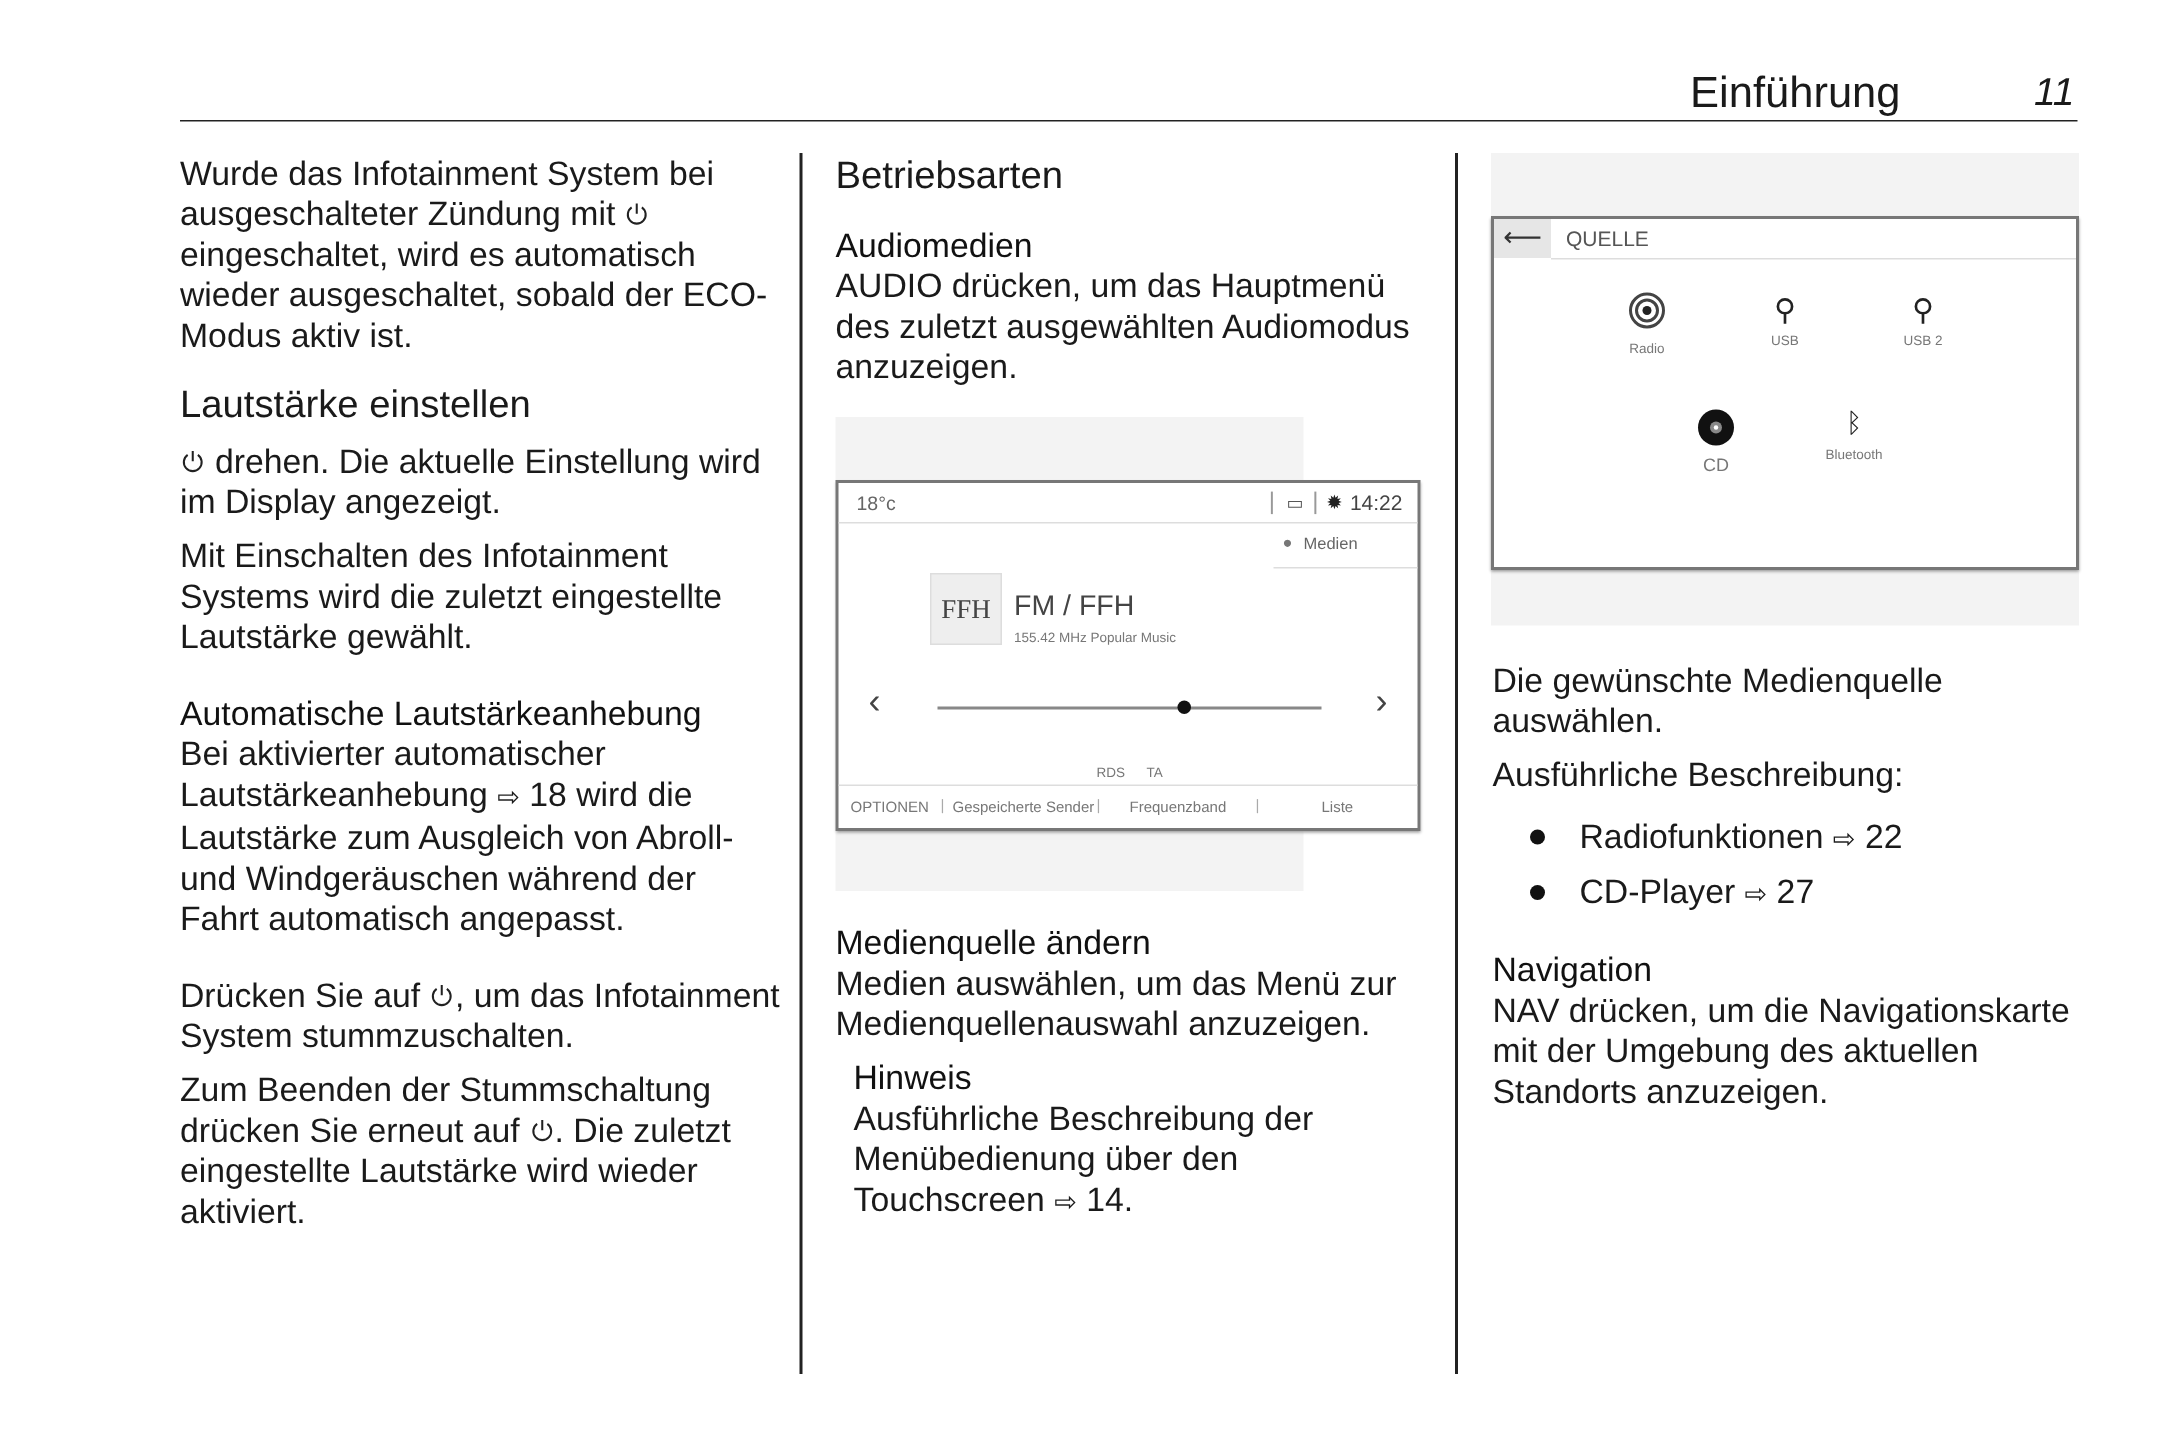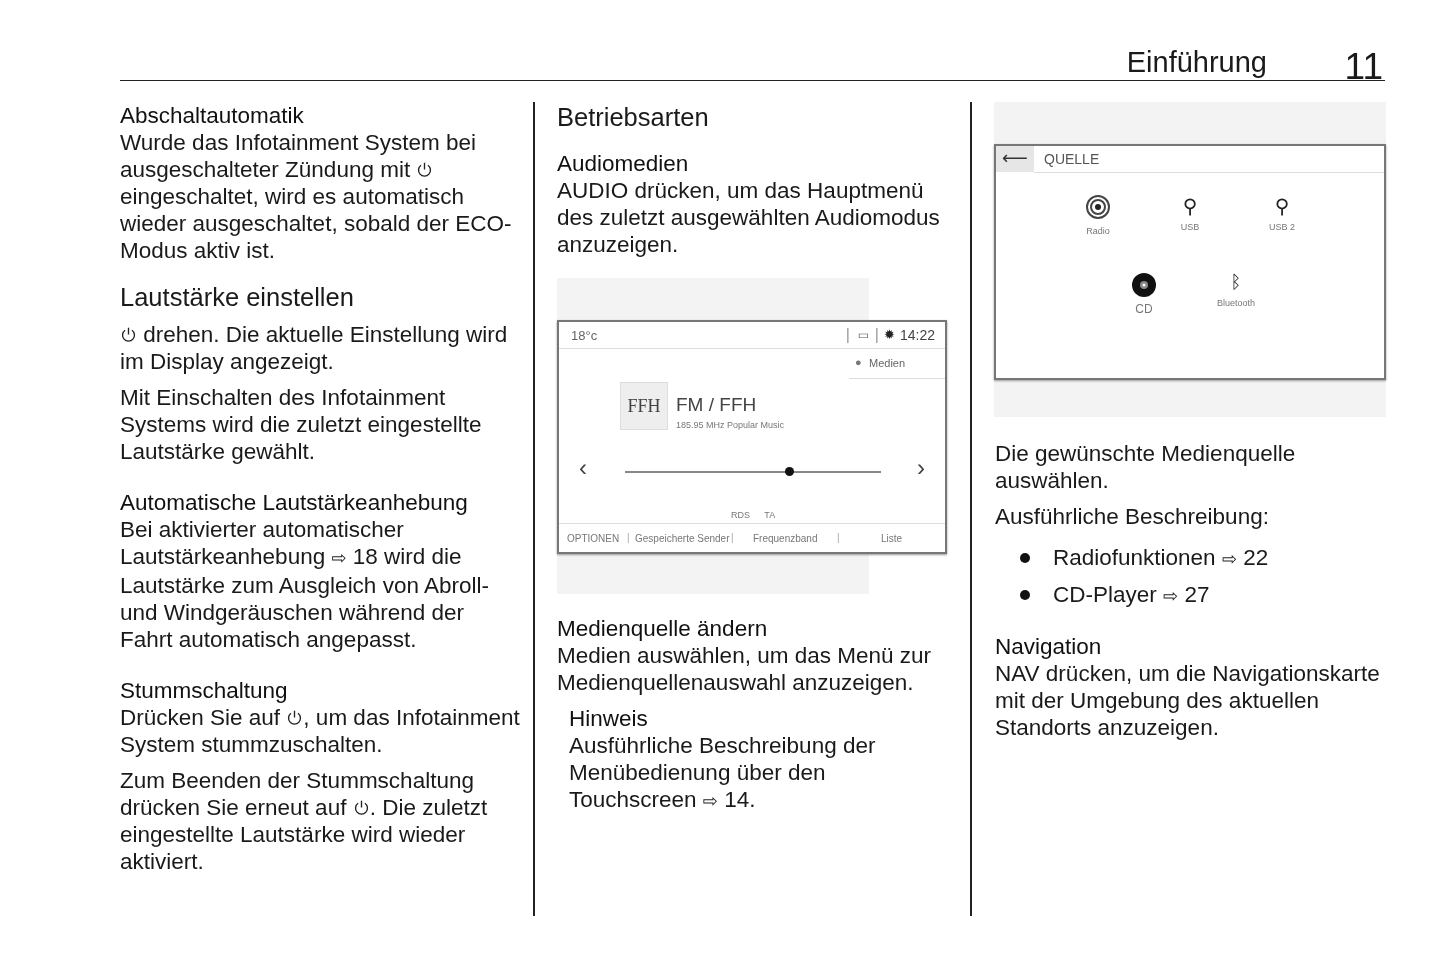--- a/index.html
+++ b/index.html
@@ -1,21 +1,21 @@
 <!DOCTYPE html>
 <html><head>
 <meta charset="utf-8">
 <style>
   html, body { margin: 0; padding: 0; background: #ffffff; }
   body { width: 1445px; height: 966px; position: relative; overflow: hidden;
          font-family: "Liberation Sans", sans-serif; color: #1a1a1a; }
   .header { position: absolute; left: 120px; top: 44px; width: 1265px; height: 36px;
             border-bottom: 1.5px solid #222; }
   .header .title { position: absolute; right: 118px; top: 2px; font-size: 29px; text-align: right; }
-  .header .pageno { position: absolute; right: 2px; top: 2px; font-size: 37px; }
+  .header .pageno { position: absolute; right: 2px; top: 2px; font-size: 26px; font-style: italic; }
   .col { position: absolute; top: 102px; }
   .col1 { left: 120px; width: 400px; }
   .col2 { left: 557px; width: 400px; }
   .col3 { left: 995px; width: 395px; }
   .rule { position: absolute; top: 102px; width: 1.5px; height: 814px; background: #222; }
   .r1 { left: 533px; } .r2 { left: 970px; }
   p, h2, h3 { margin: 0; }
   p { font-size: 22.5px; line-height: 27px; }
   h3 { font-size: 22.5px; line-height: 27px; font-weight: normal; color: #111; }
   h2 { font-size: 25.5px; line-height: 30px; font-weight: normal; }
@@ -38,21 +38,20 @@
 
 <div class="header">
   <span class="title">Einführung</span>
   <span class="pageno">11</span>
 </div>
 
 <div class="rule r1"></div>
 <div class="rule r2"></div>
 
 <div class="col col1">
-  <h3>Abschaltautomatik</h3>
   <p>
     <span>Wurde das Infotainment System bei ausgeschalteter Zündung mit</span>
     <svg class="power" viewBox="0 0 20 20">
         <path d="M6 5 A7 7 0 1 0 14 5" fill="none" stroke="#222" stroke-width="1.6"></path>
         <line x1="10" y1="2" x2="10" y2="10" stroke="#222" stroke-width="1.6"></line>
       </svg>
     <span>eingeschaltet, wird es automatisch wieder ausgeschaltet, sobald der ECO-Modus aktiv ist.</span>
   </p>
   <div class="gap-m"></div>
   <h2>Lautstärke einstellen</h2>
@@ -68,21 +67,20 @@
   <p>Mit Einschalten des Infotainment Systems wird die zuletzt eingestellte Lautstärke gewählt.</p>
   <div class="gap-l"></div>
   <h3>Automatische Lautstärkeanhebung</h3>
   <p>
     <span>Bei aktivierter automatischer Lautstärkeanhebung</span>
     <span class="ref">⇨</span>
     <span>18</span>
     <span>wird die Lautstärke zum Ausgleich von Abroll- und Windgeräuschen während der Fahrt automatisch angepasst.</span>
   </p>
   <div class="gap-l"></div>
-  <h3>Stummschaltung</h3>
   <p>
     <span>Drücken Sie auf</span>
     <svg class="power" viewBox="0 0 20 20">
         <path d="M6 5 A7 7 0 1 0 14 5" fill="none" stroke="#222" stroke-width="1.6"></path>
         <line x1="10" y1="2" x2="10" y2="10" stroke="#222" stroke-width="1.6"></line>
       </svg><span>, um das Infotainment System stummzuschalten.</span>
   </p>
   <div class="gap-s"></div>
   <p>
     <span>Zum Beenden der Stummschaltung drücken Sie erneut auf</span>
@@ -112,21 +110,21 @@
       <span style="position:absolute; right:66px; top:4px; color:#999;">|</span>
       <span style="position:absolute; right:50px; top:5px; font-size:13px; color:#222;">✹</span>
       <span style="position:absolute; right:10px; top:5px; font-size:14px; color:#444;">14:22</span>
     </div>
     <div style="position:absolute; right:0; top:28px; width:96px; height:28px; border-bottom:1px solid #ddd;">
       <span style="position:absolute; left:6px; top:6px; font-size:11px; color:#777;">●</span>
       <span class="s-small" style="position:absolute; left:20px; top:7px;">Medien</span>
     </div>
     <div style="position:absolute; left:61px; top:60px; width:46px; height:46px; background:#eee; border:1px solid #ddd; text-align:center; line-height:46px; font-size:18px; color:#444;font-family:Liberation Serif, serif;">FFH</div>
     <div style="position:absolute; left:117px; top:72px; font-size:19px; color:#444;">FM / FFH</div>
-    <div style="position:absolute; left:117px; top:98px; font-size:9px; color:#777;">185.95 MHz Popular Music</div>
+    <div style="position:absolute; left:117px; top:98px; font-size:9px; color:#777;">155.42 MHz Popular Music</div>
     <div style="position:absolute; left:20px; top:132px; font-size:24px; color:#444;">‹</div>
     <div style="position:absolute; right:20px; top:132px; font-size:24px; color:#444;">›</div>
     <div style="position:absolute; left:66px; top:149px; width:256px; height:2px; background:#888;">
       <div style="position:absolute; left:160px; top:-4px; width:9px; height:9px; border-radius:50%; background:#111;"></div>
     </div>
     <div style="position:absolute; left:172px; top:188px; font-size:9px; color:#777; word-spacing:12px;">
       <span>RDS</span> <span>TA</span>
     </div>
     <div style="position:absolute; left:0; right:0; bottom:0; height:28px; border-top:1px solid #ddd; font-size:10px; color:#777;">
       <span style="position:absolute; left:8px; top:9px;">OPTIONEN</span>

